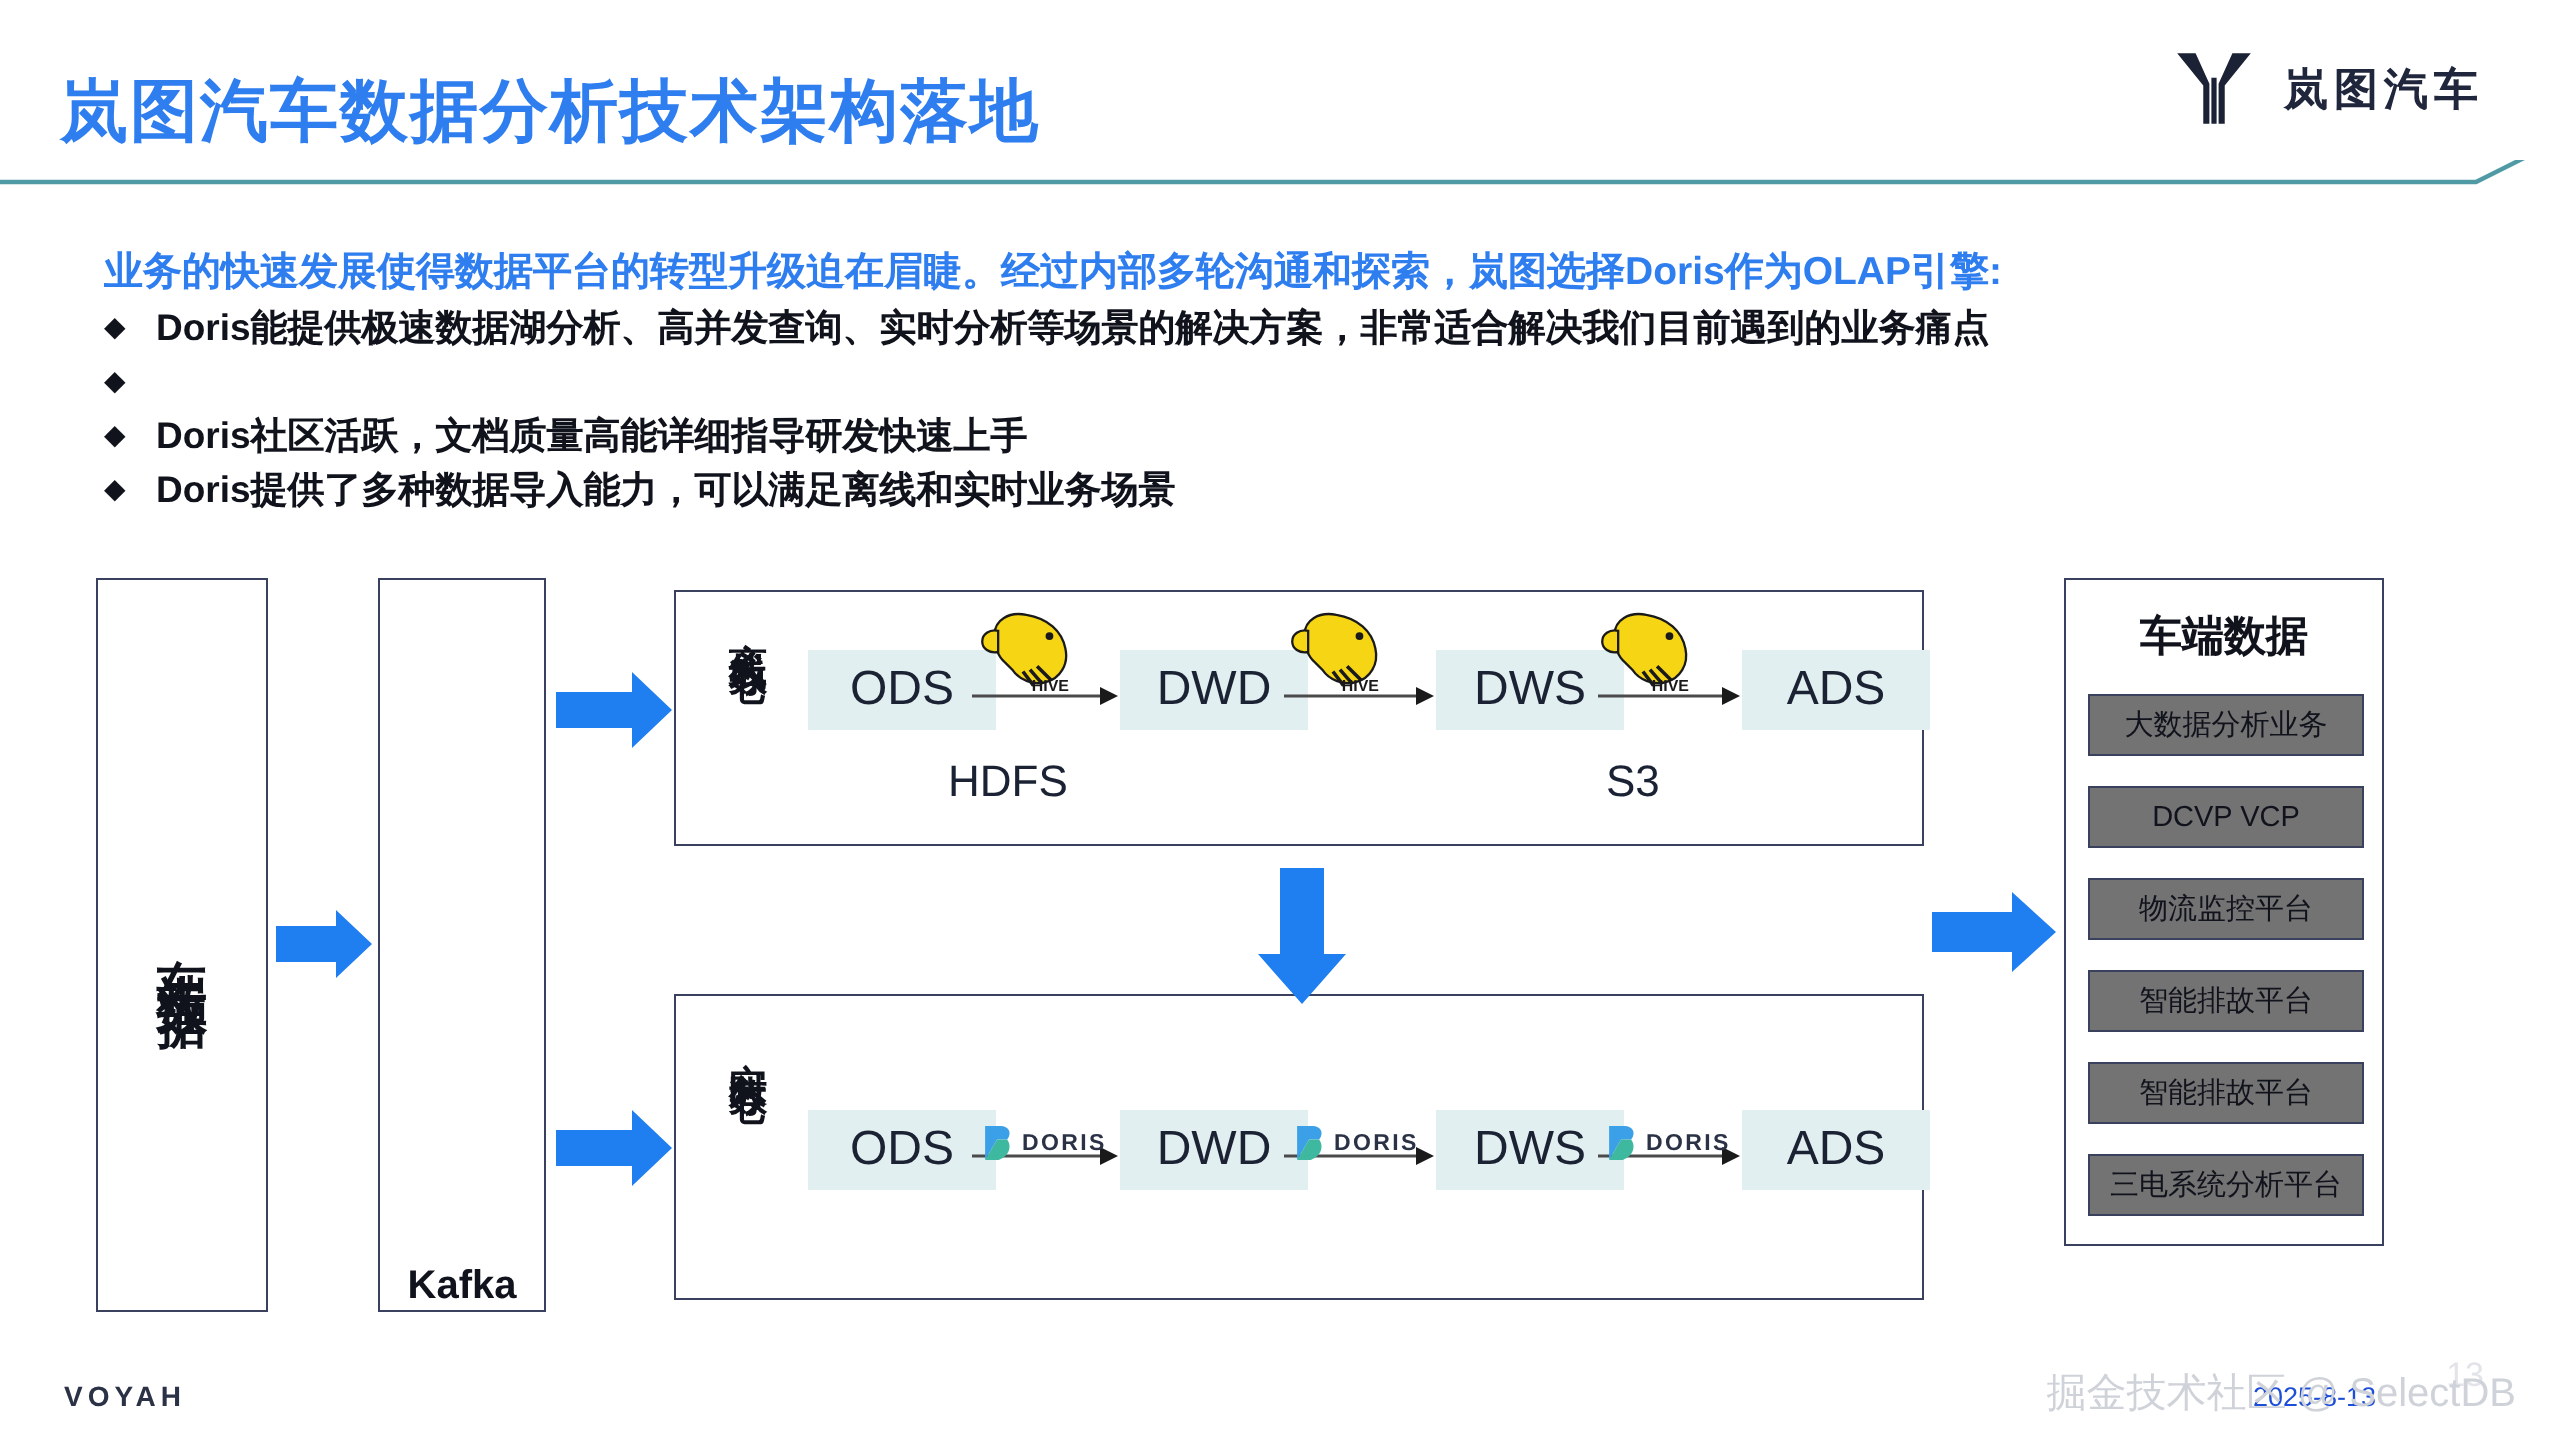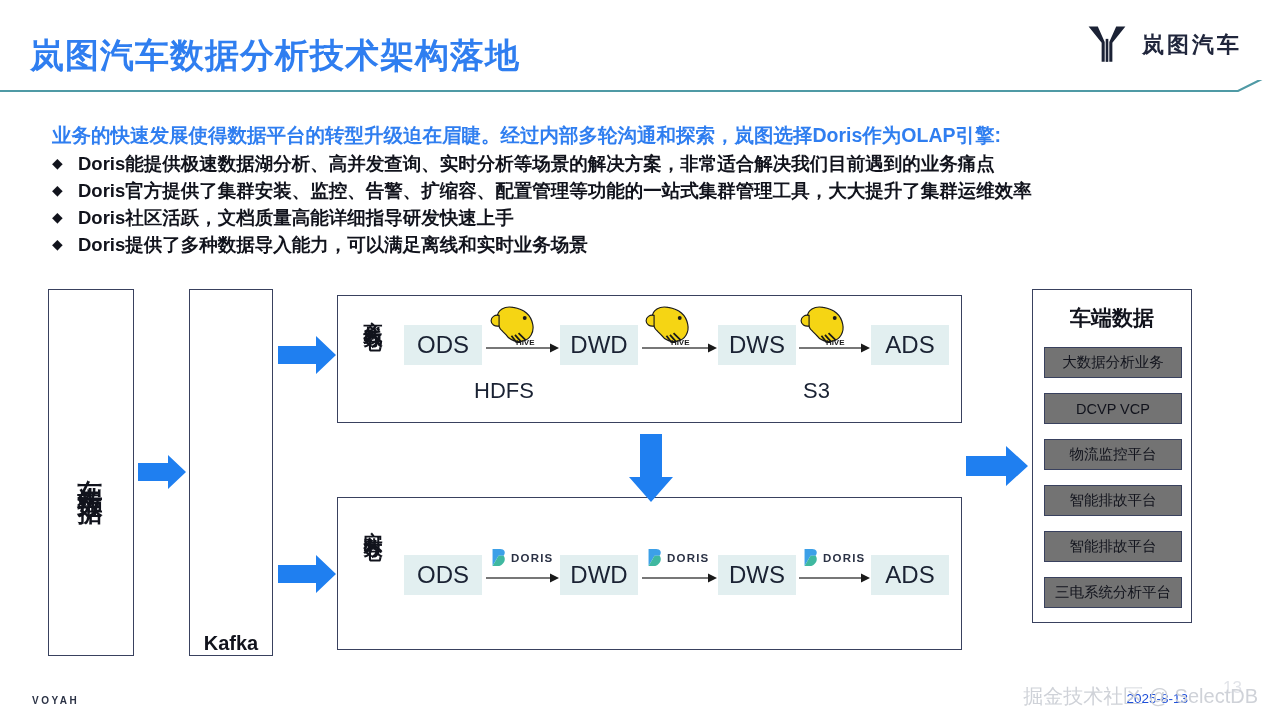--- a/index.html
+++ b/index.html
@@ -55,46 +55,46 @@
   #box-apps     { left: 1032px; top: 289px; width: 160px; height: 334px; }
 
   .row-label { position: absolute; left: 22px; top: 10px; }
   .row-label .vtext { font-size: 19px; letter-spacing: 4px; }
   #box-realtime .row-label { top: 18px; }
 
   
   .chip {
     position: absolute; background: #e2eff0; color: #1a2233;
     font-size: 24px; display: flex; align-items: center; justify-content: center;
-    height: 40px; width: 78px;
+    height: 40px; width: 94px;
   }
   
   .cap { position: absolute; font-size: 22px; color: #1a2233; }
 
   .apps-title {
     position: absolute; left: 0; top: 14px; width: 100%;
     text-align: center; font-size: 21px; font-weight: 700; color: #11131c;
   }
   .app-item {
     position: absolute; left: 11px; width: 138px; height: 31px;
     border: 1.4px solid #39415e; background: #737373;
     display: flex; align-items: center; justify-content: center;
     font-size: 14.5px; color: #11131c; white-space: nowrap;
   }
   .thin-arrow { position: absolute; }
 
   .logo-hive { position: absolute; width: 54px; height: 46px; }
-  .logo-doris { position: absolute; display: flex; align-items: center; gap: 4px; }
+  .logo-doris { position: absolute; display: flex; align-items: center; gap: 4px; margin-top: 14px; }
   .logo-doris .dmark { width: 17px; height: 19px; }
   .logo-doris .dtxt { font-size: 11.5px; font-weight: 700; color: #2b3245; letter-spacing: 1.2px; }
 
   
   .foot-voyah {
     position: absolute; left: 32px; bottom: 14px;
-    font-size: 10px; font-weight: 700; color: #2b3245; letter-spacing: 2.5px;
+    font-size: 14px; font-weight: 700; color: #2b3245; letter-spacing: 2.5px;
   }
   .foot-date {
     position: absolute; left: 0; bottom: 14px; width: 1188px;
     text-align: right; font-size: 13.5px; color: #1d4ed8;
   }
   .watermark {
     position: absolute; right: 22px; bottom: 10px;
     font-size: 20px; color: #cfd2d8; white-space: nowrap; font-weight: 400;
   }
   .pagenum {
@@ -124,21 +124,20 @@
 
   <div class="lead">业务的快速发展使得数据平台的转型升级迫在眉睫。经过内部多轮沟通和探索，岚图选择Doris作为OLAP引擎:</div>
 
   <div class="bullets">
     <div class="bullet">
       <span class="dia">◆</span>
       <span class="btxt">Doris能提供极速数据湖分析、高并发查询、实时分析等场景的解决方案，非常适合解决我们目前遇到的业务痛点</span>
     </div>
     <div class="bullet">
       <span class="dia">◆</span>
-      <span class="btxt">Doris官方提供了集群安装、监控、告警、扩缩容、配置管理等功能的一站式集群管理工具，大大提升了集群运维效率</span>
     </div>
     <div class="bullet">
       <span class="dia">◆</span>
       <span class="btxt">Doris社区活跃，文档质量高能详细指导研发快速上手</span>
     </div>
     <div class="bullet">
       <span class="dia">◆</span>
       <span class="btxt">Doris提供了多种数据导入能力，可以满足离线和实时业务场景</span>
     </div>
   </div>

